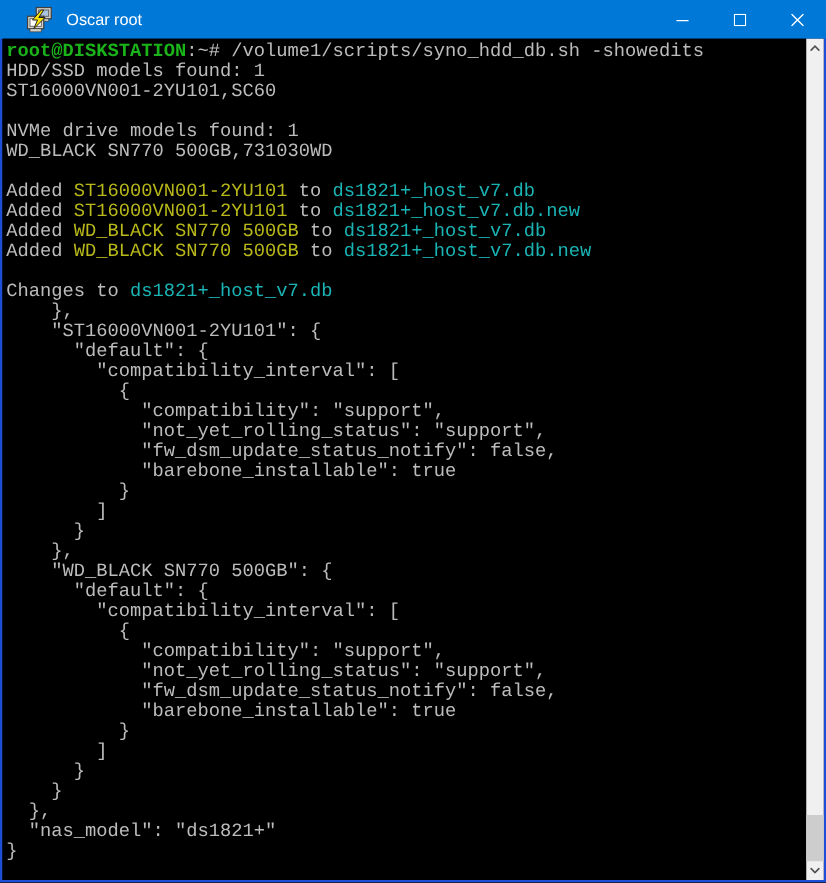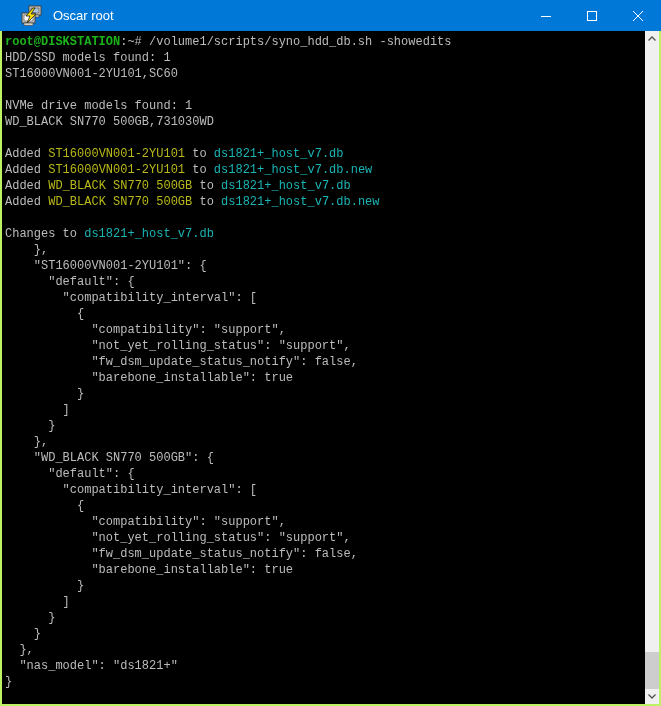--- a/index.html
+++ b/index.html
@@ -1,19 +1,19 @@
 <!DOCTYPE html>
 <html><head>
 <meta charset="utf-8">
 <style>
   * { margin:0; padding:0; box-sizing:border-box; }
   html,body { width:661px; height:706px; background:#222; }
   .window {
     position:relative; width:661px; height:706px;
-    background:#bef264; overflow:hidden;
+    background:#1d4ed8; overflow:hidden;
     font-family:"Liberation Sans", sans-serif;
   }
   .titlebar {
     height:31px; display:flex; align-items:center; background:#0078d7;
   }
   .app-icon { margin-left:21px; width:22px; height:22px; flex:0 0 auto; }
   .title-text {
     color:#ffffff; font-size:13px; margin-left:10px; white-space:nowrap;
   }
   .caption-buttons { margin-left:auto; display:flex; height:31px; }
@@ -21,21 +21,21 @@
     width:46px; height:31px; display:flex; align-items:center; justify-content:center;
   }
   .term-body {
     position:absolute; top:31px; left:2px; right:2px; bottom:2px;
     background:#000000; display:flex;
   }
   .terminal {
     flex:1 1 auto; overflow:hidden;
     padding:3px 0 0 3px;
     font-family:"Liberation Mono","DejaVu Sans Mono",monospace;
-    font-size:12px; line-height:16px;
+    font-size:15px; line-height:16px;
     white-space:pre;
   }
   .term-line { height:16px; white-space:pre; }
   .scrollbar {
     flex:0 0 14px; width:14px; background:#f0f0f0; position:relative;
   }
   .sb-arrow {
     position:absolute; left:0; width:14px; height:15px;
     display:flex; align-items:center; justify-content:center;
   }

